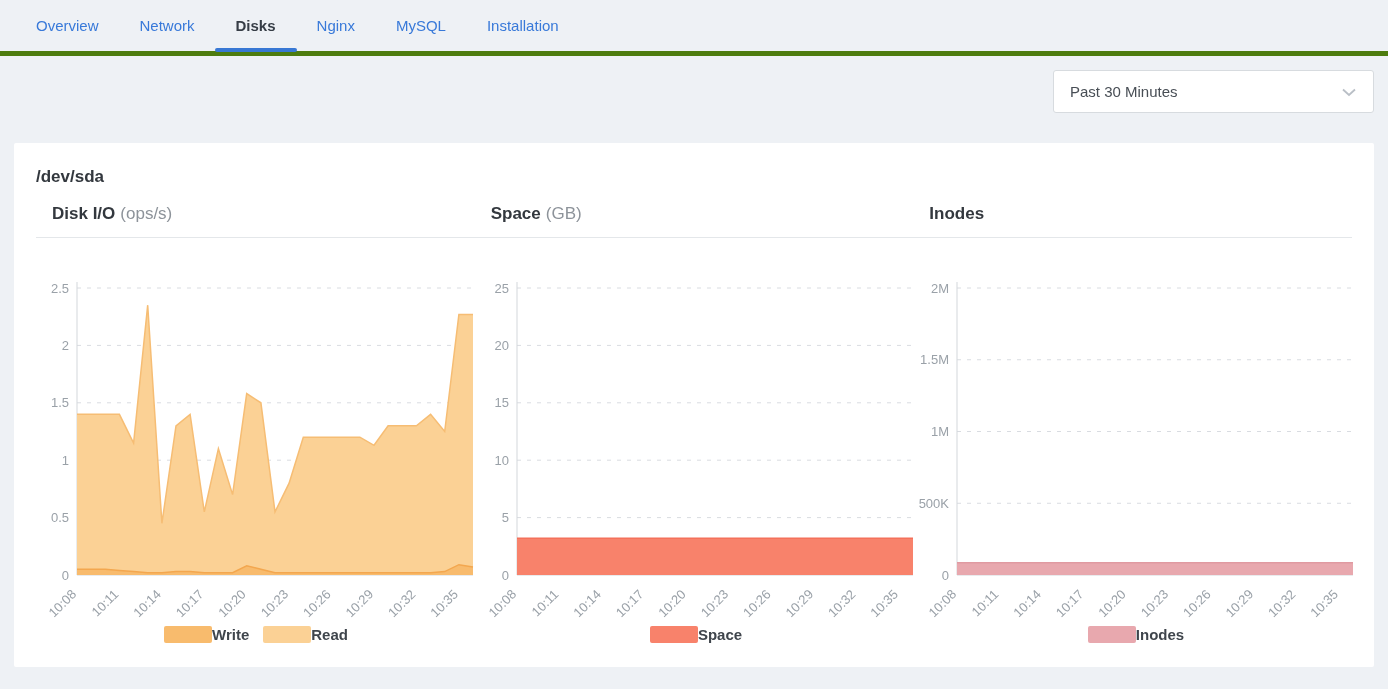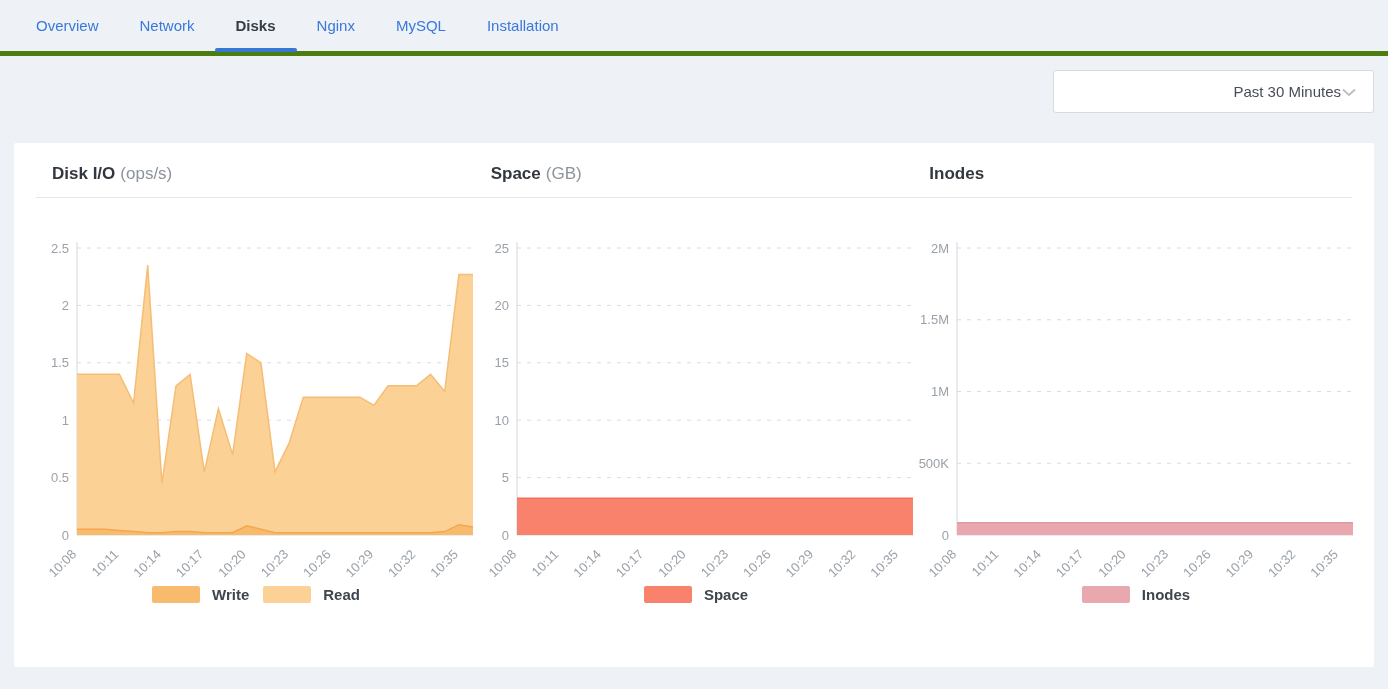--- a/index.html
+++ b/index.html
@@ -21,41 +21,41 @@
   .tab.active { color:#363d46; font-weight:700; }
   .tab.active::after {
     content:""; position:absolute; left:-21px; right:-21px; bottom:-1px;
     height:4px; background:#3878d4; border-radius:3px;
   }
   
   .controls-row { height:87px; position:relative; }
   .select {
     position:absolute; top:14px; right:14px; width:321px; height:43px;
     background:#fff; border:1px solid #d7dbdf; border-radius:3px;
-    display:flex; align-items:center; justify-content:flex-end;
+    display:flex; align-items:center; justify-content:space-between;
     padding:0 16px; font-size:15px; color:#484e55; cursor:pointer;
   }
   .select svg { flex:0 0 auto; }
   
   .card {
     margin:0 14px; height:524px; background:#fff; border-radius:2px;
     padding:18px 22px;
   }
   .disk-title { font-size:17px; font-weight:700; margin:6px 0 14px; color:#33383e; }
   .titles-row { display:flex; }
   .title-cell { width:440px; font-size:17px; line-height:26px; }
   .t-main { font-weight:700; color:#33383e;margin-left:16px; }
   .t-unit { color:#8d939a; margin-left:5px; font-weight:400; }
   .divider { border-bottom:1px solid #e4e7ea; margin-top:10px; }
   .charts-row { display:flex; margin-top:36px; }
   .chart { width:440px; }
   .chart svg { display:block; }
   .legend { display:flex; justify-content:center; gap:14px; margin-top:4px; }
   .legend-item {
-    display:flex; align-items:flex-start; gap:12px;
+    display:flex; align-items:flex-start; 
     font-size:15px; font-weight:700; color:#3f454c; cursor:pointer;
   }
   .swatch { width:48px; height:17px; border-radius:2px; display:inline-block; }
 </style>
 </head>
 <body>
 
 <div class="tabbar">
     <div class="tab">Overview</div>
     <div class="tab">Network</div>
@@ -68,20 +68,21 @@
 <div class="controls-row">
   <div class="select">
     <span>Past 30 Minutes</span>
     <svg width="16" height="16" viewBox="0 0 16 16">
       <polyline points="2,5.5 8,11 14,5.5" fill="none" stroke="#b9bfc6" stroke-width="1.8"></polyline>
     </svg>
   </div>
 </div>
 
 <div class="card">
+  <div class="disk-title">/dev/sda</div>
 
   <div class="titles-row">
     <div class="title-cell">
       <span class="t-main">Disk I/O</span><span class="t-unit">(ops/s)</span>
     </div>
     <div class="title-cell">
       <span class="t-main">Space</span><span class="t-unit">(GB)</span>
     </div>
     <div class="title-cell">
       <span class="t-main">Inodes</span><span class="t-unit"></span>

